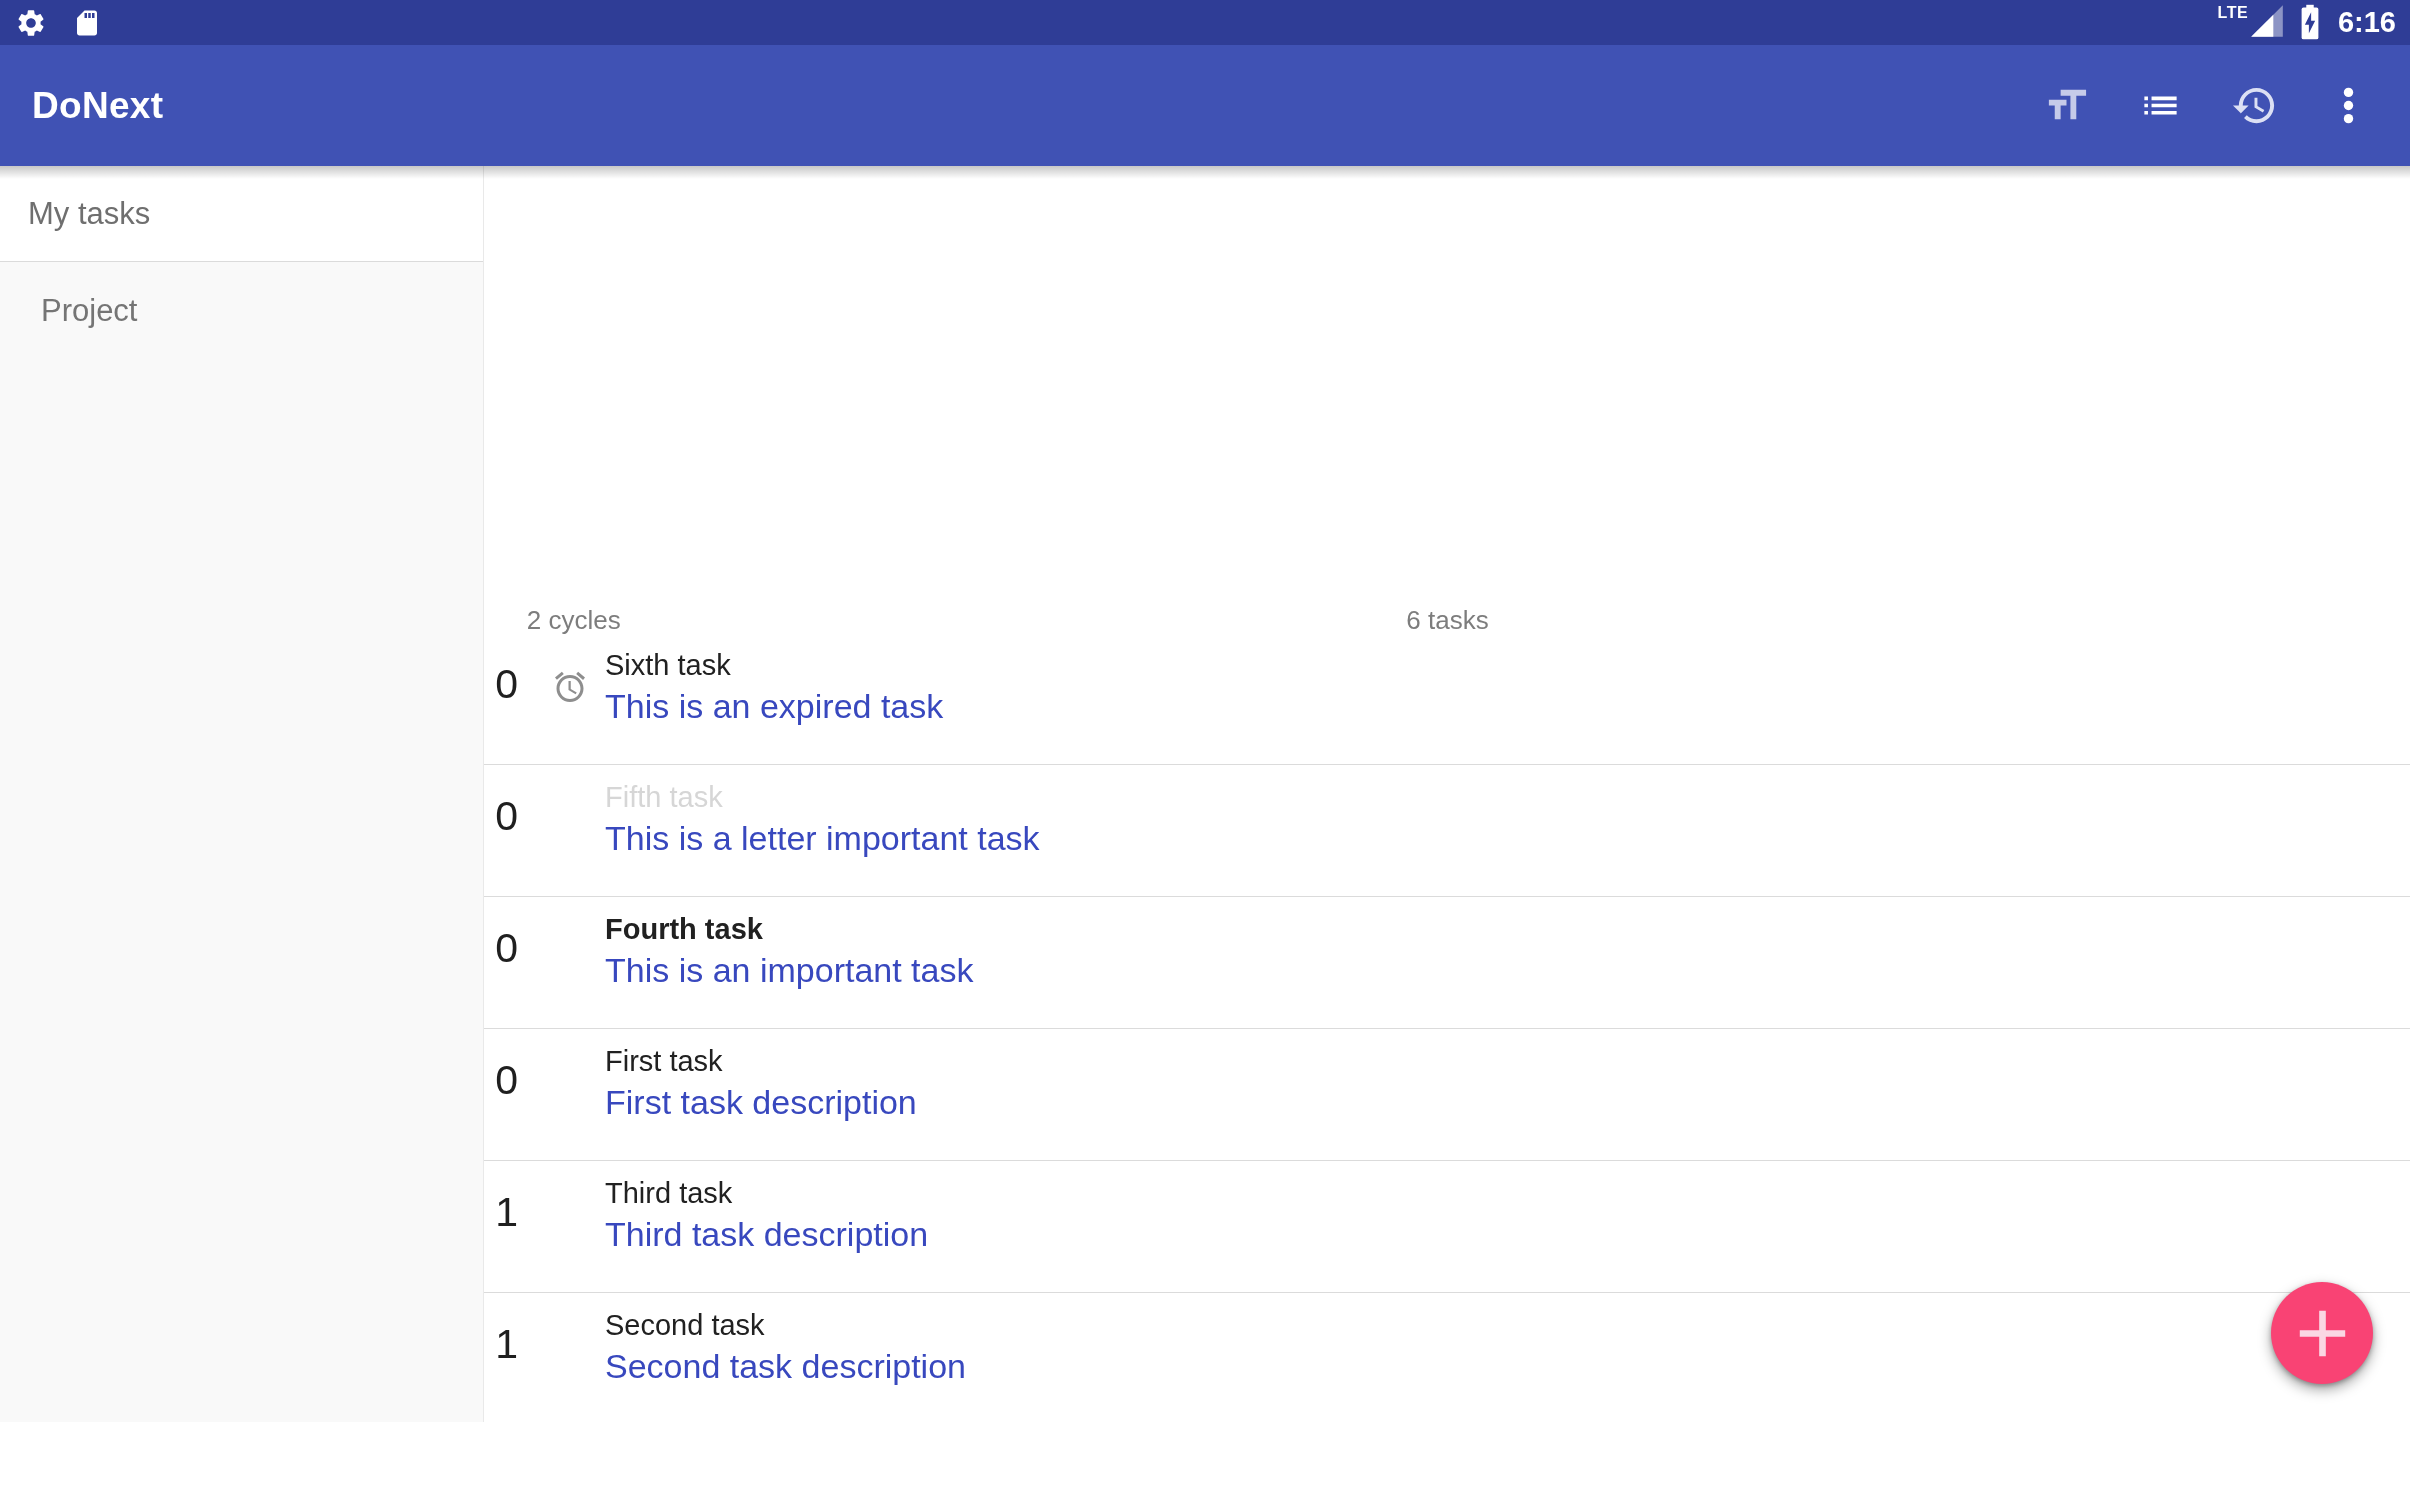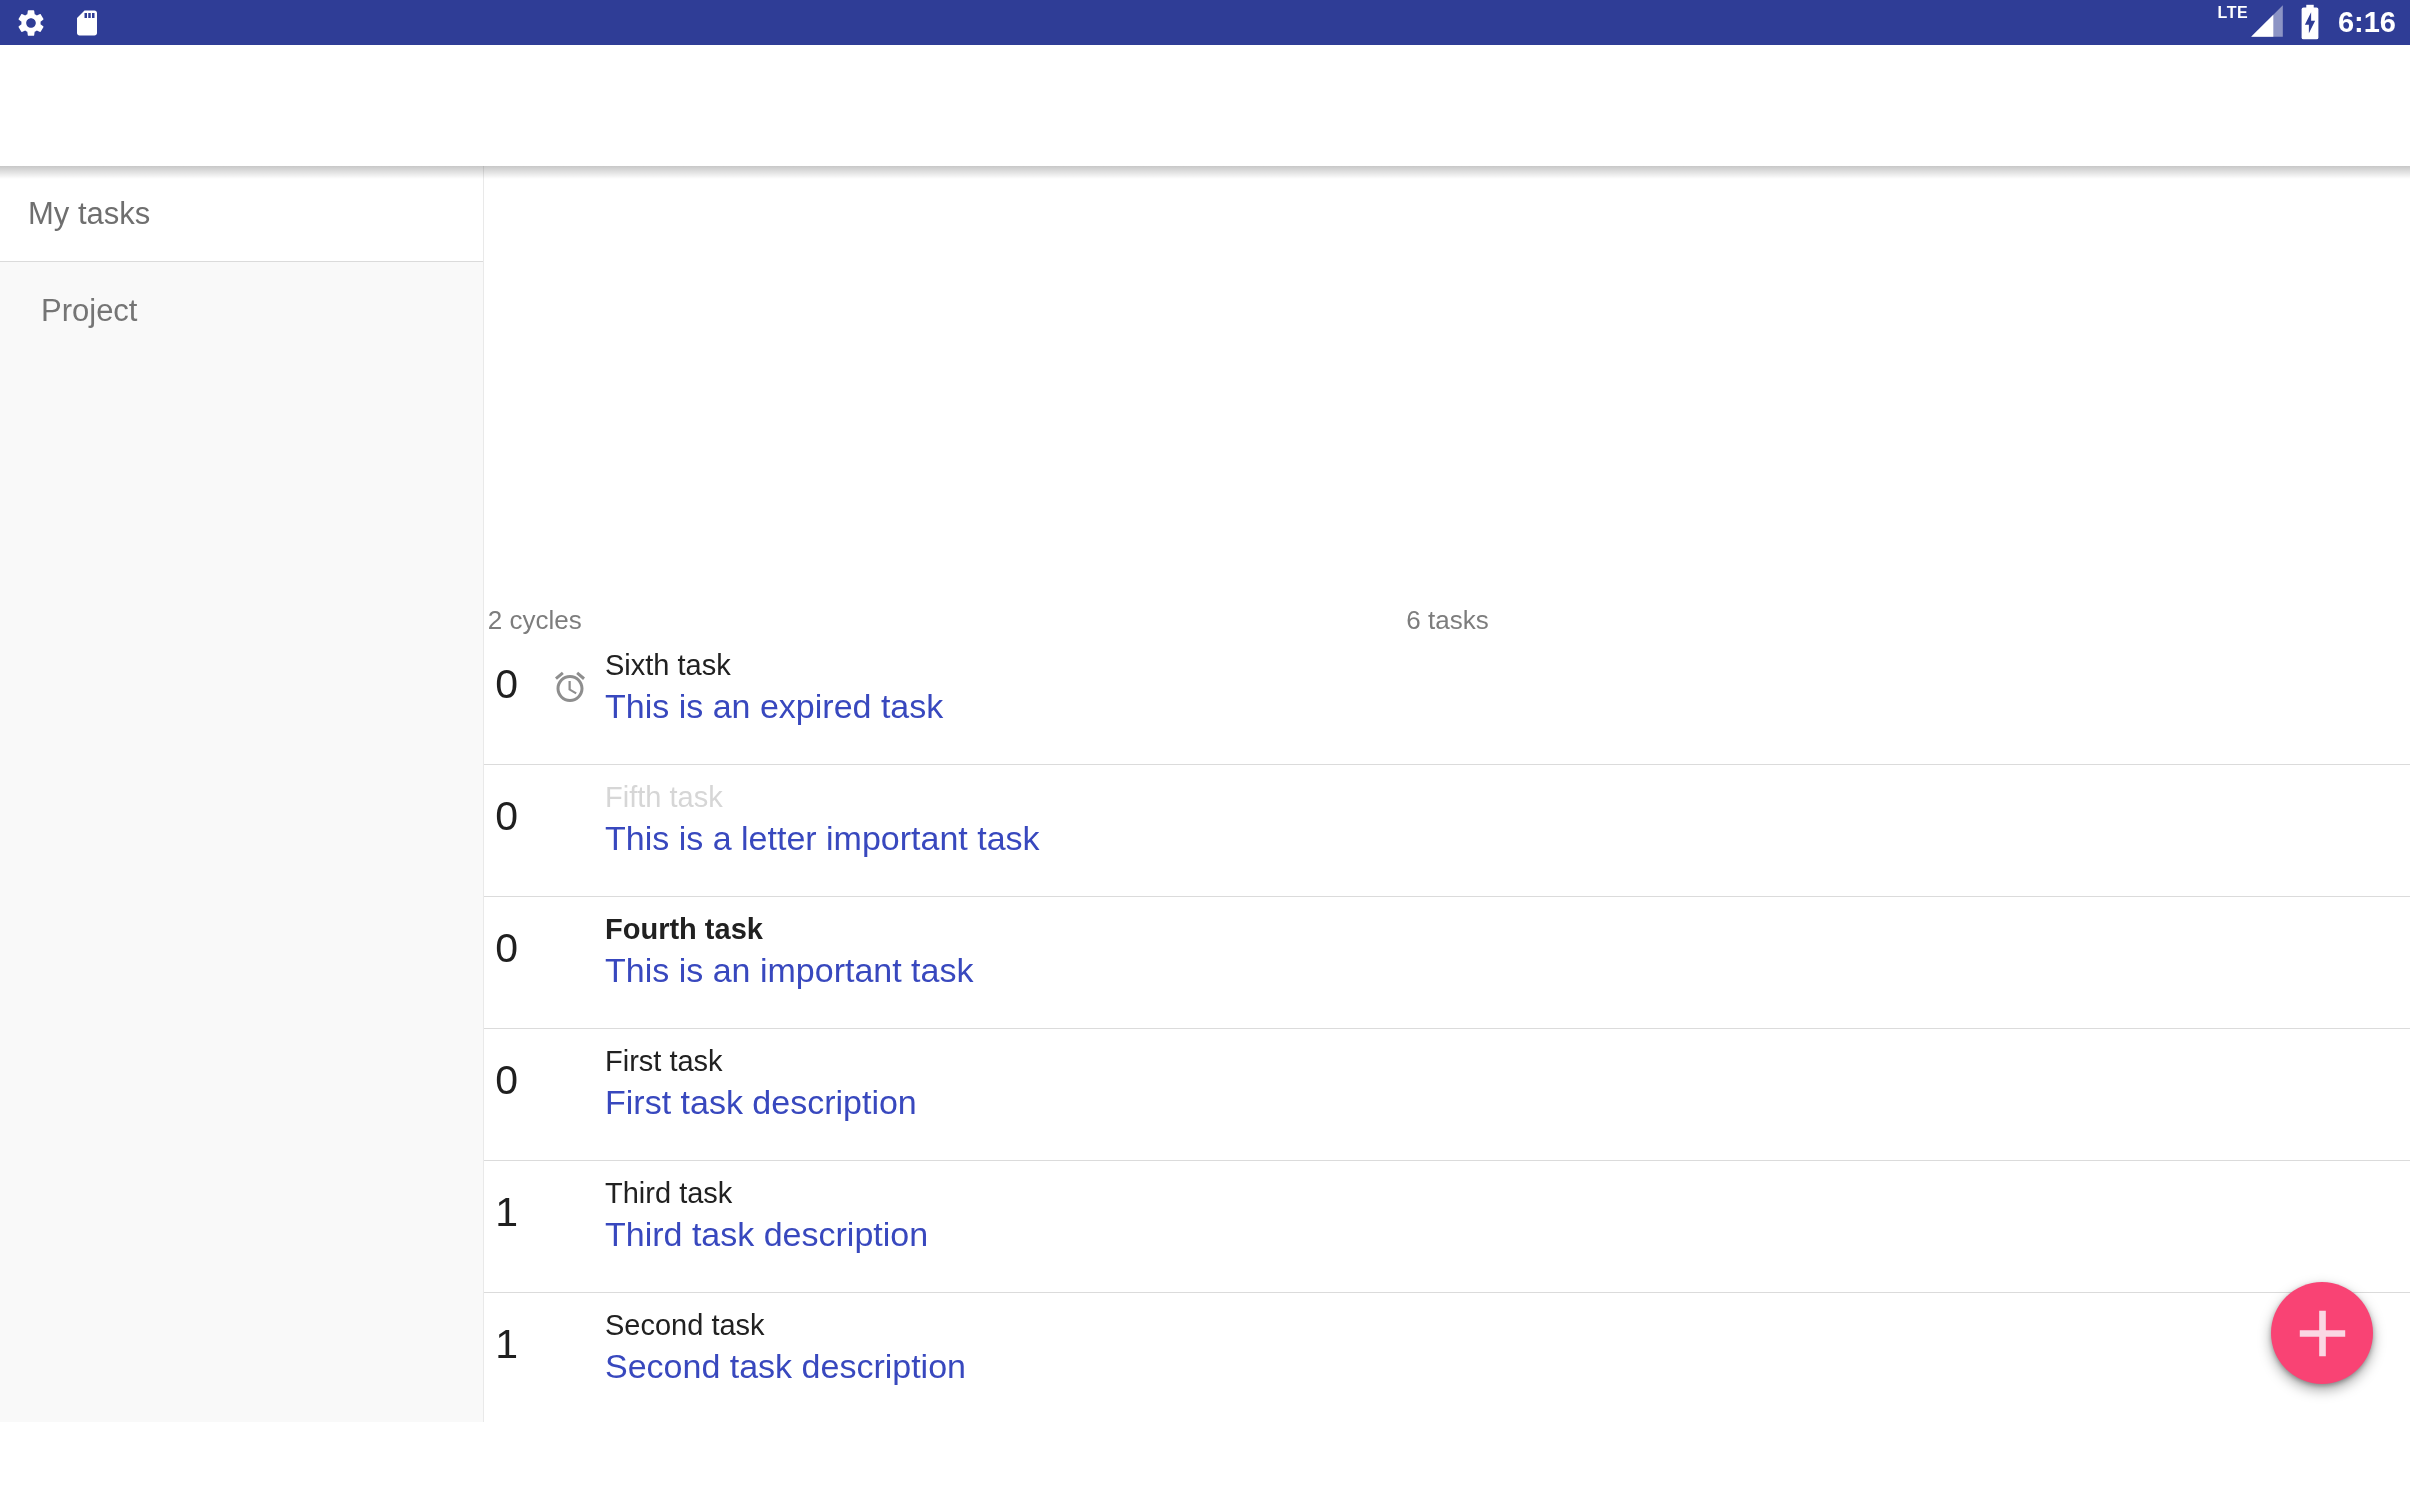--- a/index.html
+++ b/index.html
@@ -36,21 +36,21 @@
   
   .sidebar { width:484px; height:100%; background:#F9F9F9; border-right:0.9px solid #E9E9E9; flex-shrink:0; }
   .side-item { height:96px; display:flex; align-items:center; padding-left:28px;
     font-size:31px; color:#6F6F6F; cursor:pointer; }
   .side-item.selected { background:#FFFFFF; border-bottom:0.9px solid #DBDBDB; }
   .side-item.plain { height:98px; color:#757575;padding-left:41px; }
 
   
   .content { flex:1; background:#fff; position:relative; }
   .list-header { position:relative; height:32px; padding:3.8px 0 0 3.8px; }
-  .hdr-cycles { font-size:26px; color:#7D7D7D; }
+  .hdr-cycles { font-size:26px; color:#7D7D7D;margin-left:39px; }
   .hdr-tasks { position:absolute; top:3.8px; left:50%; transform:translateX(-50%); font-size:26px; color:#7D7D7D; }
 
   .task-row { height:132px; border-bottom:0.9px solid #DBDBDB; display:flex; cursor:pointer; }
   .count-col { position:relative; width:121px; flex-shrink:0; }
   .count { position:absolute; left:11.3px; top:28px; font-size:41px; color:#1F1F1F; }
   .alarm { position:absolute; right:17px; top:36px; width:36px; height:36px; display:none; }
   .task-row.with-alarm .alarm { display:block; }
   .text-col { padding-top:13px; }
   .t-title { font-size:29px; line-height:38px; color:#212121; }
   .t-title.bold { font-weight:bold; }
@@ -98,20 +98,47 @@
         <svg width="26" height="41" viewBox="0 0 26 44">
           <rect x="9" y="3" width="8" height="5" fill="#FFFFFF"></rect>
           <rect x="4" y="6" width="18" height="34" rx="2" fill="#FFFFFF"></rect>
           <path fill="#2F3D96" d="M14.2 11 L7.5 24.5 h4.3 v9 l6.7 -13.5 h-4.3 z"></path>
         </svg>
       </span>
       <span class="sb-time">6:16</span>
     </div>
   </div>
 
+  <div class="app-bar">
+    <div class="app-title">DoNext</div>
+    <div class="app-actions">
+      <div class="action-btn">
+        <svg width="47" height="47" viewBox="0 0 24 24">
+            <path fill="#C6CBE9" d="M9 4v3h5v12h3V7h5V4H9zm-6 8h3v7h3v-7h3V9H3v3z"></path>
+          </svg>
+      </div>
+      <div class="action-btn">
+        <svg width="43" height="43" viewBox="0 0 24 24">
+            <path fill="#FFFFFF" d="M3 13h2v-2H3v2zm0 4h2v-2H3v2zm0-8h2V7H3v2zm4 4h14v-2H7v2zm0 4h14v-2H7v2zM7 7v2h14V7H7z"></path>
+          </svg>
+      </div>
+      <div class="action-btn">
+        <svg width="47" height="47" viewBox="0 0 24 24">
+            <path fill="#DCE0F4" d="M13 3c-4.97 0-9 4.03-9 9H1l3.89 3.89.07.14L9 12H6c0-3.87 3.13-7 7-7s7 3.13 7 7-3.13 7-7 7c-1.93 0-3.68-.79-4.94-2.06l-1.42 1.42C8.27 19.99 10.51 21 13 21c4.97 0 9-4.03 9-9s-4.03-9-9-9zm-1 5v5l4.28 2.54.72-1.21-3.5-2.08V8H12z"></path>
+          </svg>
+      </div>
+      <div class="action-btn">
+        <svg width="45" height="45" viewBox="0 0 48 48">
+          <circle cx="24" cy="10" r="5" fill="#FFFFFF"></circle>
+            <circle cx="24" cy="24" r="5" fill="#FFFFFF"></circle>
+            <circle cx="24" cy="38" r="5" fill="#FFFFFF"></circle>
+        </svg>
+      </div>
+    </div>
+  </div>
   <div class="bar-shadow"></div>
 
   <div class="body-wrap">
     <div class="sidebar">
       <div class="side-item selected">
         <span>My tasks</span>
       </div>
       <div class="side-item plain">
         <span>Project</span>
       </div>

